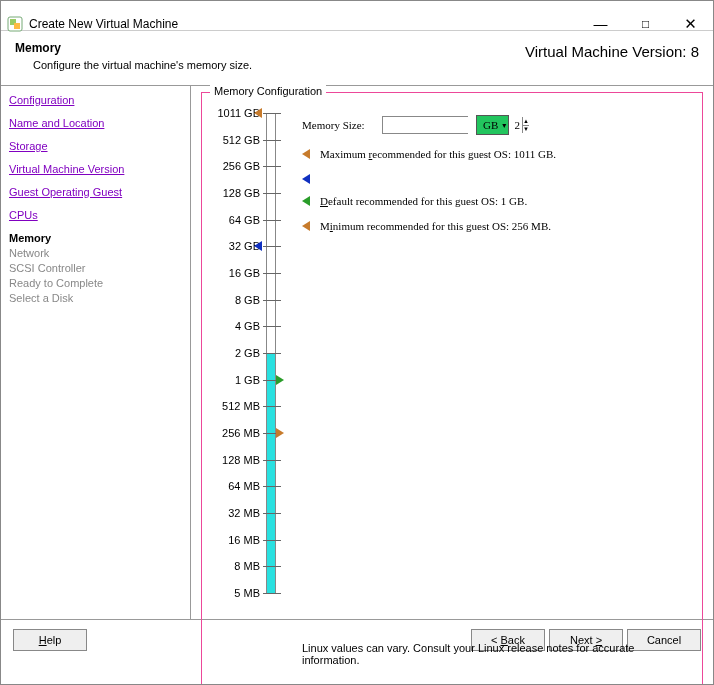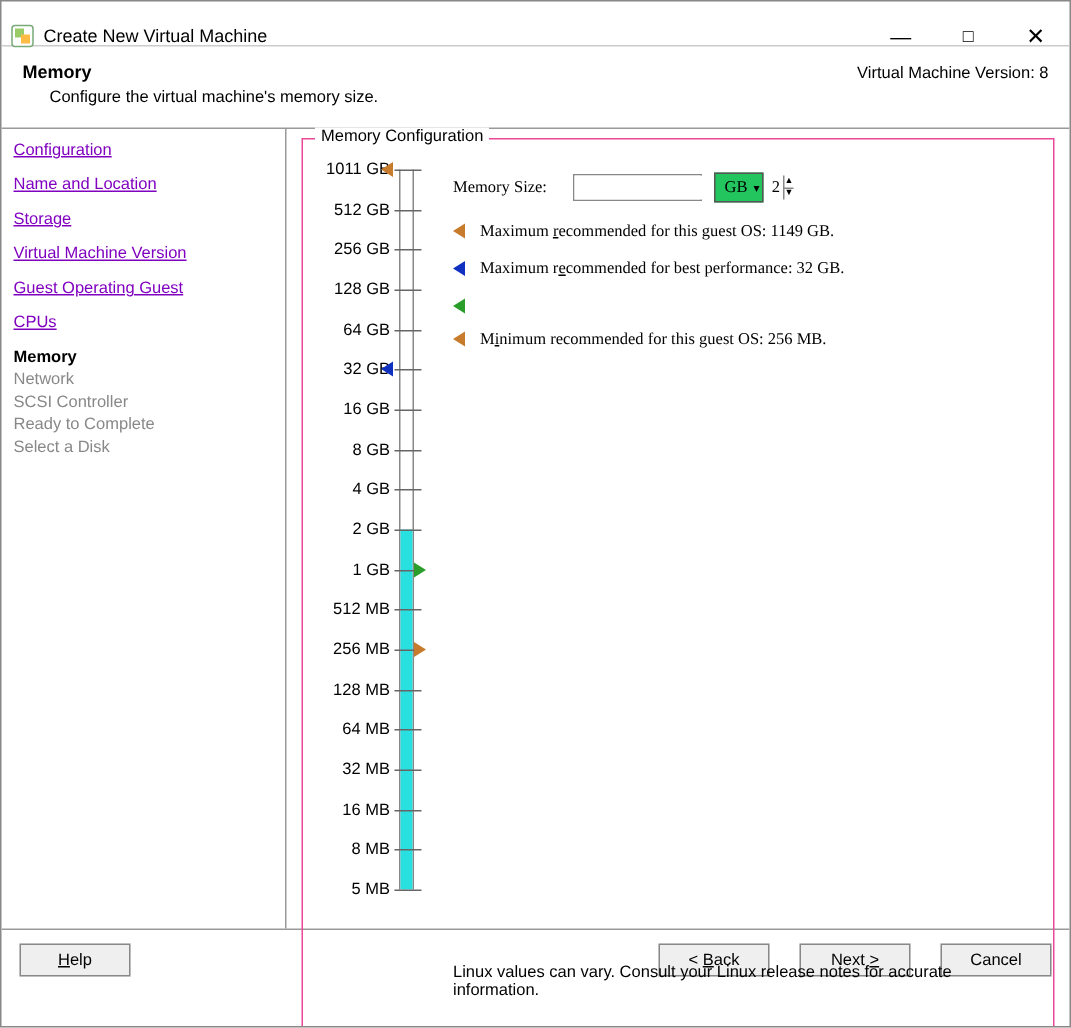--- a/index.html
+++ b/index.html
@@ -28,21 +28,21 @@
     display: flex; align-items: center; justify-content: center;
     font-size: 14px; font-family: Arial;
   }
   .header-area {
     padding: 10px 14px 14px 14px;
     display: flex;
   }
   .header-left { flex: 1; }
   .header-left .page-title { font-weight: bold; font-size: 12px; }
   .header-left .page-sub { margin-top: 4px; padding-left: 18px; }
-  .header-right { font-size: 11px; padding-top: 2px; }
+  .header-right { font-size: 15px; padding-top: 2px; }
 
   .main-row {
     display: flex;
     border-top: 1px solid #999;
     height: 534px;
   }
   .sidebar {
     width: 190px;
     border-right: 1px solid #999;
     padding: 8px 8px;
@@ -190,21 +190,21 @@
     align-items:center;
     padding: 0 12px;
   }
   .btnbar .spacer { flex:1; }
   .btn {
     border: 1px solid #888;
     background: #efefef;
     padding: 4px 0;
     min-width: 74px;
     text-align:center;
-    margin-left: 20px;
+    margin-left: 4px;
     cursor:pointer;
     font-size: 11px;
   }
   .btn.help { margin-left: 0; }
 </style>
 </head>
 <body>
 
 <div class="titlebar">
   <svg class="icon" viewBox="0 0 16 16">
@@ -310,28 +310,28 @@
             </div>
           </div>
           <div class="unit-select">
             <span>GB</span>
             <span>▾</span>
           </div>
         </div>
 
         <div class="rec-item">
           <div class="rec-arrow" style="color:#c77b2c"></div>
-          <div class="rec-text"><span>Maximum </span><span class="ul">r</span><span>ecommended for this guest OS: 1149 GB.</span></div>
+          <div class="rec-text"><span>Maximum </span><span class="ul">r</span><span>ecommended for this guest OS: 1011 GB.</span></div>
         </div>
         <div class="rec-item">
           <div class="rec-arrow" style="color:#1030c0"></div>
-          <div class="rec-text"><span>Maximum r</span><span class="ul">e</span><span>commended for best performance: 32 GB.</span></div>
         </div>
         <div class="rec-item">
           <div class="rec-arrow" style="color:#2a9d2a"></div>
+          <div class="rec-text"><span></span><span class="ul">D</span><span>efault recommended for this guest OS: 1 GB.</span></div>
         </div>
         <div class="rec-item">
           <div class="rec-arrow" style="color:#c77b2c"></div>
           <div class="rec-text"><span>M</span><span class="ul">i</span><span>nimum recommended for this guest OS: 256 MB.</span></div>
         </div>
       </div>
 
       <div class="footnote">Linux values can vary. Consult your Linux release notes for accurate information.</div>
     </div>
   </div>

